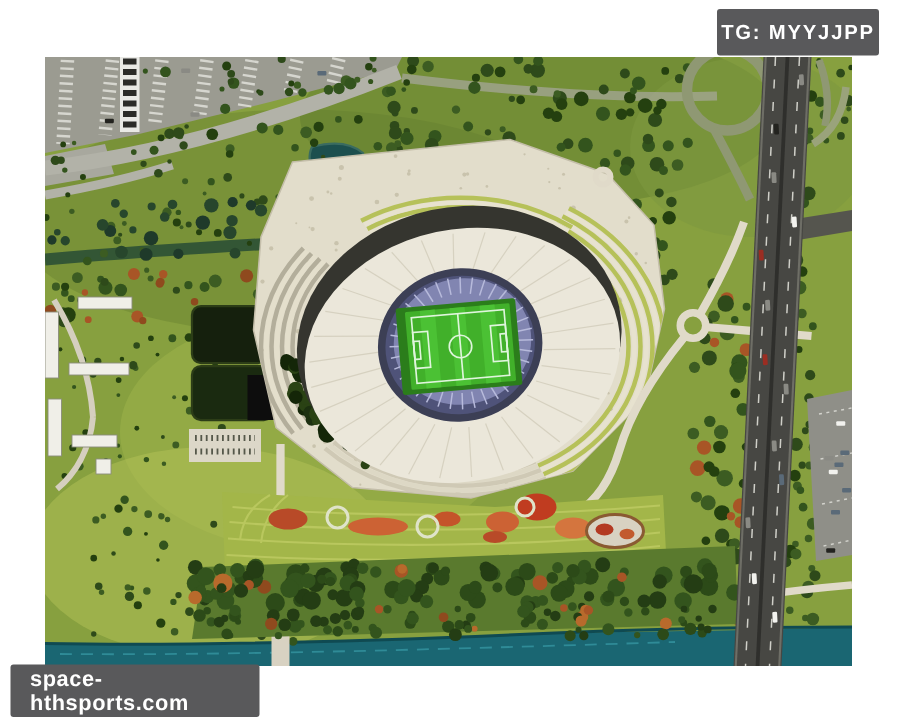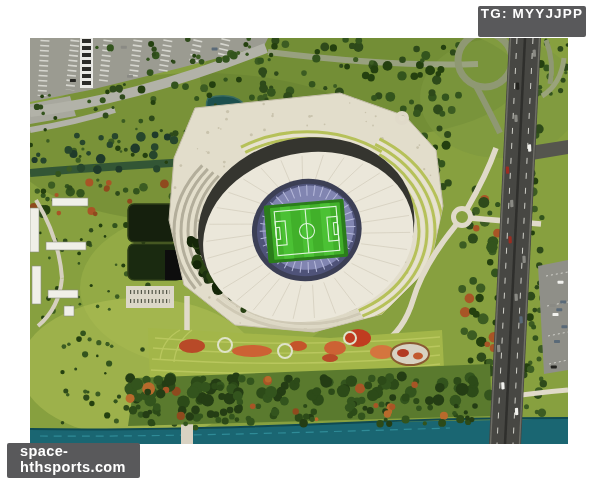--- a/index.html
+++ b/index.html
@@ -1,24 +1,24 @@
 <!DOCTYPE html>
 <html style="--badge-bg: #59595b; --badge-text: #ffffff; --page-bg: #ffffff;"><head>
 <meta charset="utf-8">
 <style>
   html,body{margin:0;padding:0;background:#fff;}
   .page{position:relative;width:600px;height:480px;background:var(--page-bg,#fff);overflow:hidden;
         font-family:"Liberation Sans",sans-serif;}
   .photo{position:absolute;left:30px;top:38px;width:538px;height:406px;overflow:hidden;}
   .photo svg{display:block;}
   .badge{position:absolute;background:var(--badge-bg,#59595b);color:var(--badge-text,#fff);
-         display:flex;align-items:flex-start;border-radius:2px;z-index:5;}
+         display:flex;align-items:center;border-radius:2px;z-index:5;}
   .badge-tg{left:478px;top:6px;width:108px;height:31px;justify-content:center;
             font-size:13.5px;font-weight:700;letter-spacing:1.2px;}
-  .badge-site{left:7px;top:443px;width:133px;height:35px;padding-left:13px;
+  .badge-site{left:7px;top:443px;width:166px;height:35px;padding-left:13px;
               font-size:14.5px;font-weight:600;letter-spacing:.4px;box-sizing:border-box;}
 </style>
 </head>
 <body>
 
 <div class="page">
 
   <div class="photo" title="Aerial architectural rendering of an oval white-roofed football stadium with a green pitch, surrounded by a terraced plaza, parkland with trees, a pond, a parking lot, a river along the bottom and a highway interchange on the right">
   <svg id="scene" width="538" height="406" viewBox="0 0 538 406" xmlns="http://www.w3.org/2000/svg">
     <defs>

